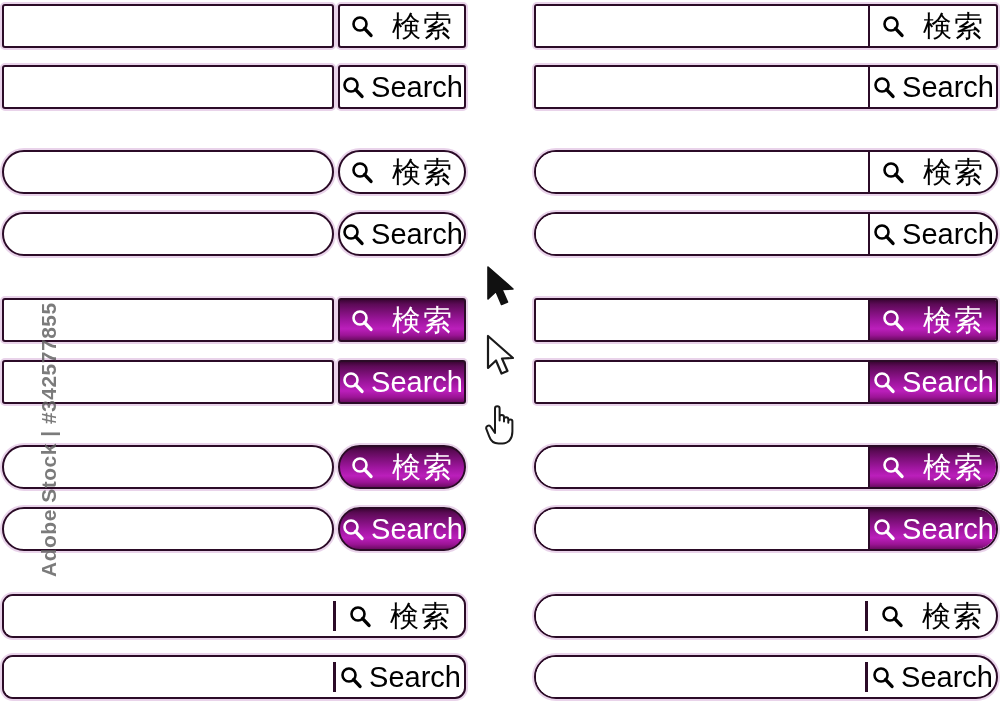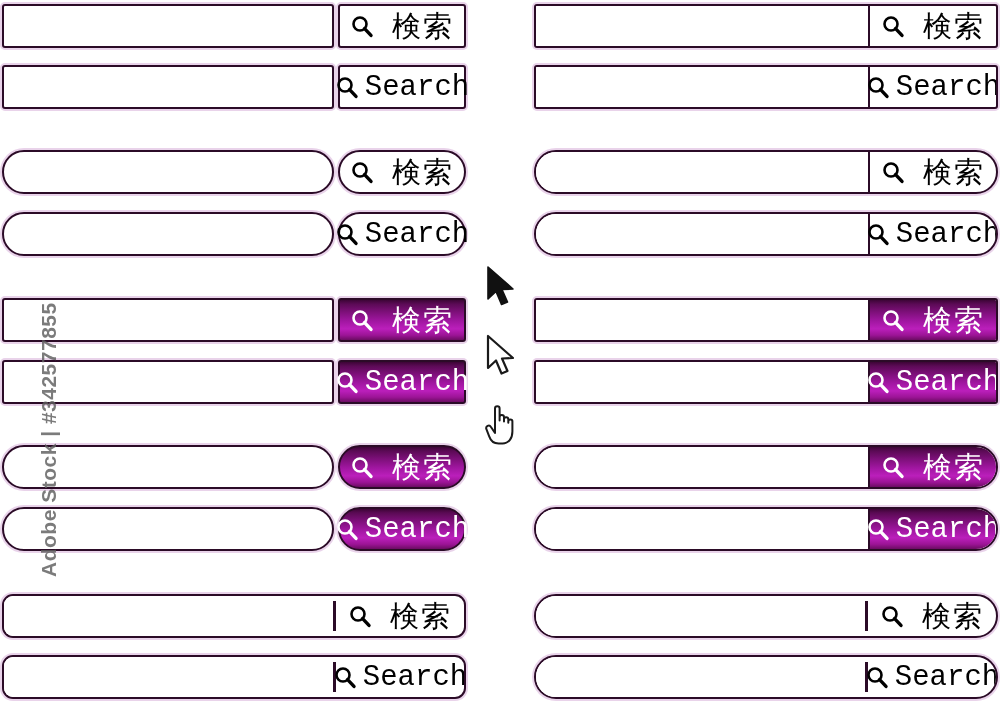--- a/index.html
+++ b/index.html
@@ -28,21 +28,21 @@
   }
 
   .lbl {
     display: inline-flex;
     align-items: center;
     white-space: nowrap;
     line-height: 1;
   }
   .lbl .mg { margin-right: 6px; display:inline-flex; align-items:center; }
   .lbl.jp { font-size: 29px; letter-spacing: 2px; gap: 12px; }
-  .lbl.en { font-size: 29px; letter-spacing: 0px; font-family: Liberation Mono, monospace; }
+  .lbl.en { font-size: 29px; letter-spacing: 0px; }
   .lbl.dark { color: #000000; }
   .lbl.light { color: #ffffff; }
 
   
   .combo { display: flex; align-items: stretch; overflow: hidden; }
   .combo .combo-field { flex: 1 1 auto; background: #fff; }
   .combo .divider { width: 2px; background: #2b0b27; flex: 0 0 auto; }
   .combo .thin-divider { width: 3px; background: #2b0b27; flex: 0 0 auto; align-self:center; }
   .combo .combo-btn { flex: 0 0 auto; }
 

